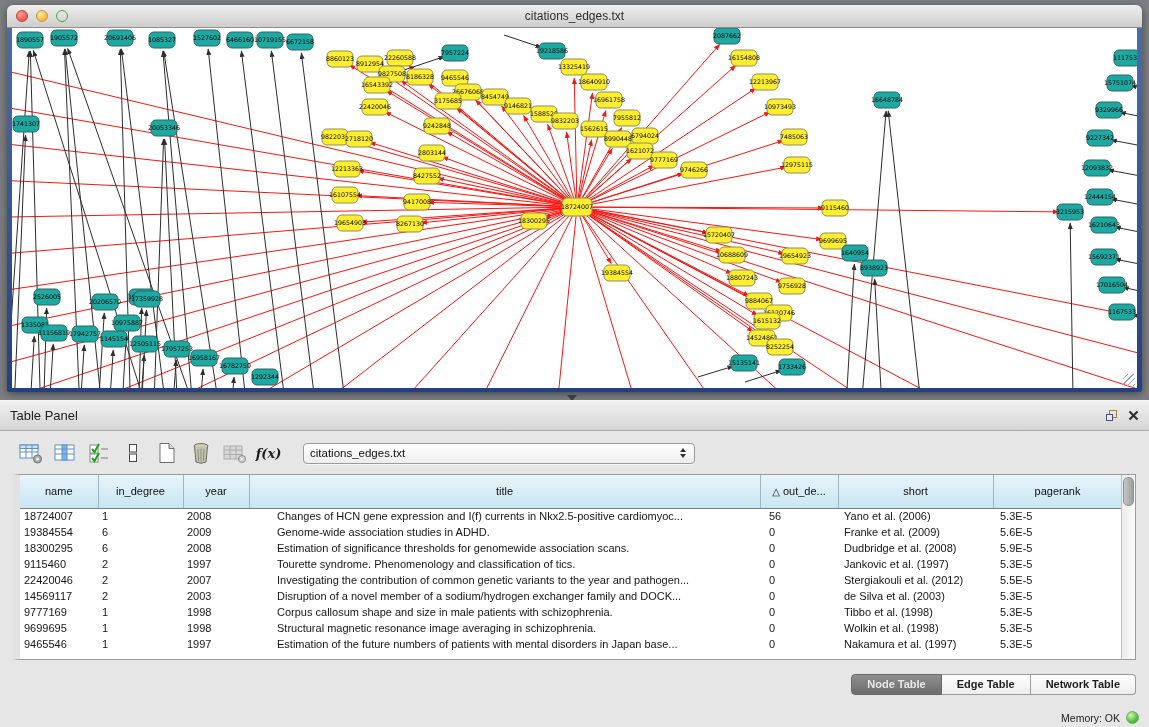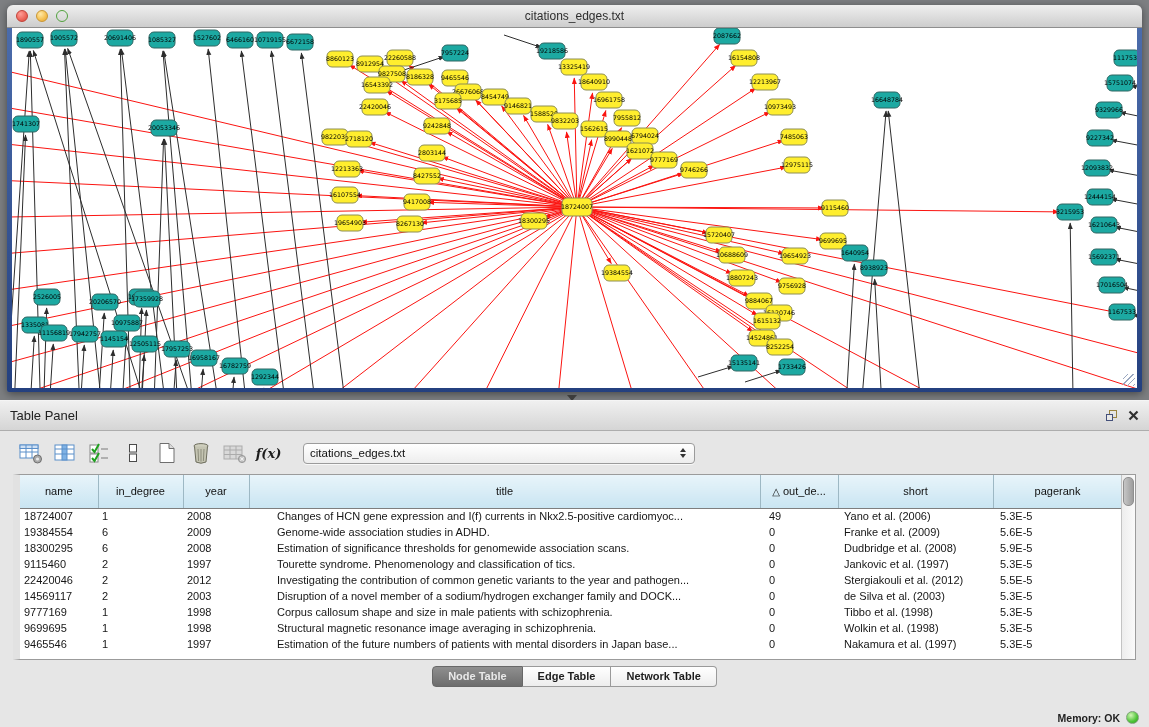--- a/index.html
+++ b/index.html
@@ -97,33 +97,33 @@
   .vscroll{
     position:absolute;top:0;right:0;width:13px;bottom:0;
     background:linear-gradient(90deg,#ededed,#fafafa);
     border-left:1px solid #c3c3c3;
   }
   .vthumb{
     position:absolute;top:2px;left:1px;width:9px;height:27px;border-radius:5px;
     background:linear-gradient(90deg,#c6c6c6,#9d9d9d);border:1px solid #8f8f8f;
   }
   
-  .tabs{display:flex;justify-content:center;margin-top:6px;}
+  .tabs{display:flex;justify-content:flex-end;margin-top:14px;}
   .tab{
     height:19px;line-height:19px;padding:0 15px;font-size:11px;font-weight:bold;color:#1d1d1d;
     background:linear-gradient(#ffffff,#ededed);
     border:1px solid #9a9a9a;border-left:none;
   }
   .tab:first-child{border-left:1px solid #9a9a9a;border-radius:4px 0 0 4px;}
   .tab:last-child{border-radius:0 4px 4px 0;}
   .tab.active{background:linear-gradient(#8f8f8f,#6d6d6d);color:#e9e9e9;border-color:#686868;}
   
   .statusbar{
     position:absolute;right:10px;bottom:4px;display:flex;align-items:center;gap:6px;
-    font-size:10.5px;color:#222;font-weight:bold;
+    font-size:10.5px;color:#222;
   }
   .mem-dot{
     width:13px;height:13px;border-radius:50%;
     background:radial-gradient(circle at 35% 30%,#d2f7b6,#4ec437 60%,#2e9e20);
     border:1px solid #7fa27a;box-sizing:border-box;
   }
 </style>
 </head>
 <body>
 
@@ -789,21 +789,21 @@
                 <th>short</th>
                 <th>pagerank</th>
               </tr>
             </thead>
           <tbody id="grid-body">
               <tr>
                 <td class="c0">18724007</td>
                 <td class="c1">1</td>
                 <td class="c2">2008</td>
                 <td class="c3">Changes of HCN gene expression and I(f) currents in Nkx2.5-positive cardiomyoc...</td>
-                <td class="c4">49</td>
+                <td class="c4">56</td>
                 <td class="c5">Yano et al. (2006)</td>
                 <td class="c6">5.3E-5</td>
               </tr>
               <tr>
                 <td class="c0">19384554</td>
                 <td class="c1">6</td>
                 <td class="c2">2009</td>
                 <td class="c3">Genome-wide association studies in ADHD.</td>
                 <td class="c4">0</td>
                 <td class="c5">Franke et al. (2009)</td>
@@ -823,21 +823,21 @@
                 <td class="c1">2</td>
                 <td class="c2">1997</td>
                 <td class="c3">Tourette syndrome. Phenomenology and classification of tics.</td>
                 <td class="c4">0</td>
                 <td class="c5">Jankovic et al. (1997)</td>
                 <td class="c6">5.3E-5</td>
               </tr>
               <tr>
                 <td class="c0">22420046</td>
                 <td class="c1">2</td>
-                <td class="c2">2012</td>
+                <td class="c2">2007</td>
                 <td class="c3">Investigating the contribution of common genetic variants to the year and pathogen...</td>
                 <td class="c4">0</td>
                 <td class="c5">Stergiakouli et al. (2012)</td>
                 <td class="c6">5.5E-5</td>
               </tr>
               <tr>
                 <td class="c0">14569117</td>
                 <td class="c1">2</td>
                 <td class="c2">2003</td>
                 <td class="c3">Disruption of a novel member of a sodium/hydrogen exchanger family and DOCK...</td>

